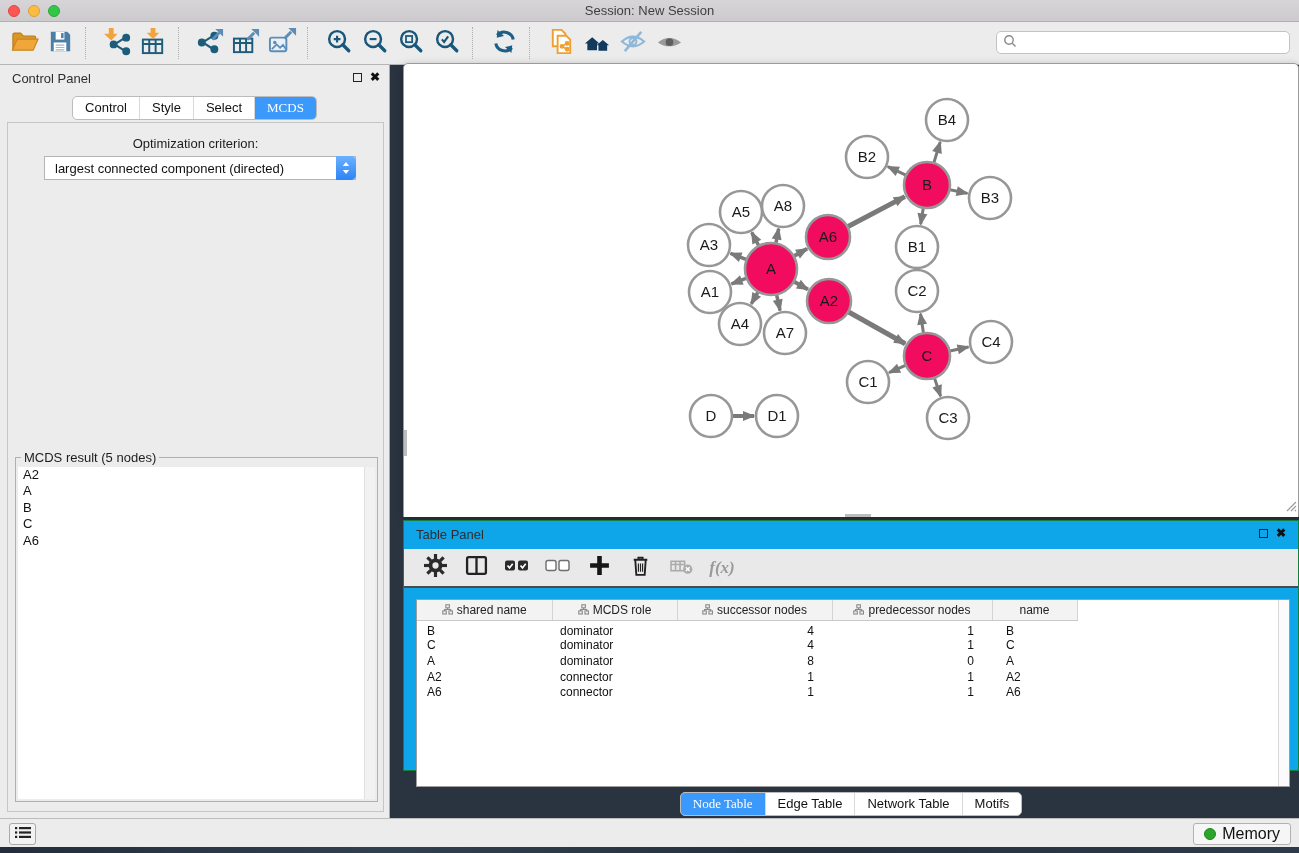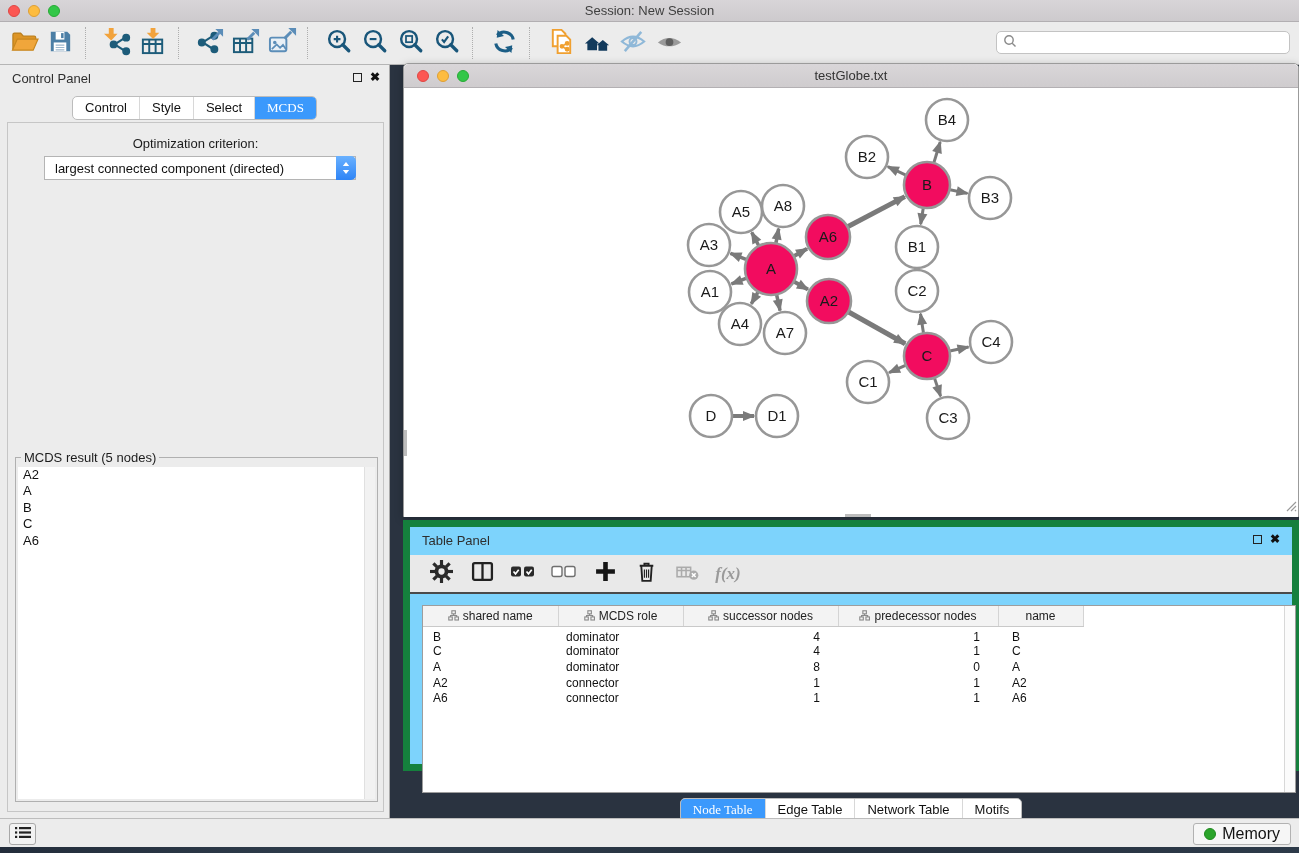--- a/index.html
+++ b/index.html
@@ -72,21 +72,21 @@
     background:linear-gradient(#d9d6d9,#cfccce); border-bottom:1px solid #b3b0b3; border-radius:5px 5px 0 0; }
   .net-titlebar .lights { left:13px; top:6px; }
   .net-titlebar .title { position:absolute; left:0; right:0; top:4px; text-align:center; font-size:13px; color:#333; }
   .net-canvas { position:absolute; left:0; top:24px; width:894px; height:429px; background:#fff; overflow:hidden; }
   .scroll-mark-v { position:absolute; left:0; top:342px; width:3px; height:26px; background:#bdbdbd; }
   .scroll-mark-h { position:absolute; left:441px; bottom:0; width:26px; height:3px; background:#bdbdbd; }
   .resize-grip { position:absolute; right:1px; bottom:1px; }
 
   
   .table-panel { position:absolute; left:403px; top:520px; width:896px; height:251px;
-    background:#7dd3fc; border:7px solid #15803d; }
+    background:#0ea5e9; border:1px solid #15803d; }
   .tp-toolbar { position:absolute; left:0; right:0; top:28px; height:39px;
     background:#e9e9e9; border-bottom:2px solid #4a4a4a; display:flex; align-items:center; padding-left:18px; gap:15px; }
   .tp-ic { width:26px; height:24px; display:flex; align-items:center; justify-content:center; }
   .fx-ic { font-family:"Liberation Serif", serif; font-style:italic; font-size:17px; color:#9a9a9a;font-weight:bold; }
   .tbl-wrap { position:absolute; left:12px; top:78px; width:874px; height:188px; background:#fff;
     border:1px solid #9d9d9d; overflow:hidden; }
   table.datatable { border-collapse:collapse; table-layout:fixed; }
   table.datatable th { height:20px; background:#f3f3f3; border-bottom:1px solid #c9c9c9;
     border-right:1px solid #d4d4d4; font-weight:normal; font-size:12px; color:#222; text-align:center;
     white-space:nowrap; overflow:hidden; }
@@ -319,28 +319,20 @@
             <div class="mcds-item">B</div>
             <div class="mcds-item">C</div>
             <div class="mcds-item">A6</div>
           </div>
         <div class="vscroll"></div>
       </div>
     </div>
   </div>
 
   <div class="net-window">
-    <div class="net-titlebar">
-      <div class="lights">
-        <div class="lt red"></div>
-        <div class="lt yel"></div>
-        <div class="lt grn"></div>
-      </div>
-      <div class="title">testGlobe.txt</div>
-    </div>
     <div class="net-canvas">
       <svg id="net-svg" width="894" height="429">
         <defs>
           <marker id="arr" markerUnits="userSpaceOnUse" markerWidth="15" markerHeight="13" refX="12" refY="6" orient="auto">
             <path d="M1,1 L13.5,6 L1,11 Z" fill="#7a7a7a"></path>
           </marker>
         </defs>
         <g id="edges-layer">
             <line x1="355.8220856120171" y1="159.76196266283242" x2="347.71216795515033" y2="144.35311911478558" stroke="#7a7a7a" stroke-width="3.5" marker-end="url(#arr)"></line>
             <line x1="371.4906905893599" y1="157.4238744058606" x2="374.6964215185301" y2="140.59378702771693" stroke="#7a7a7a" stroke-width="3.5" marker-end="url(#arr)"></line>

